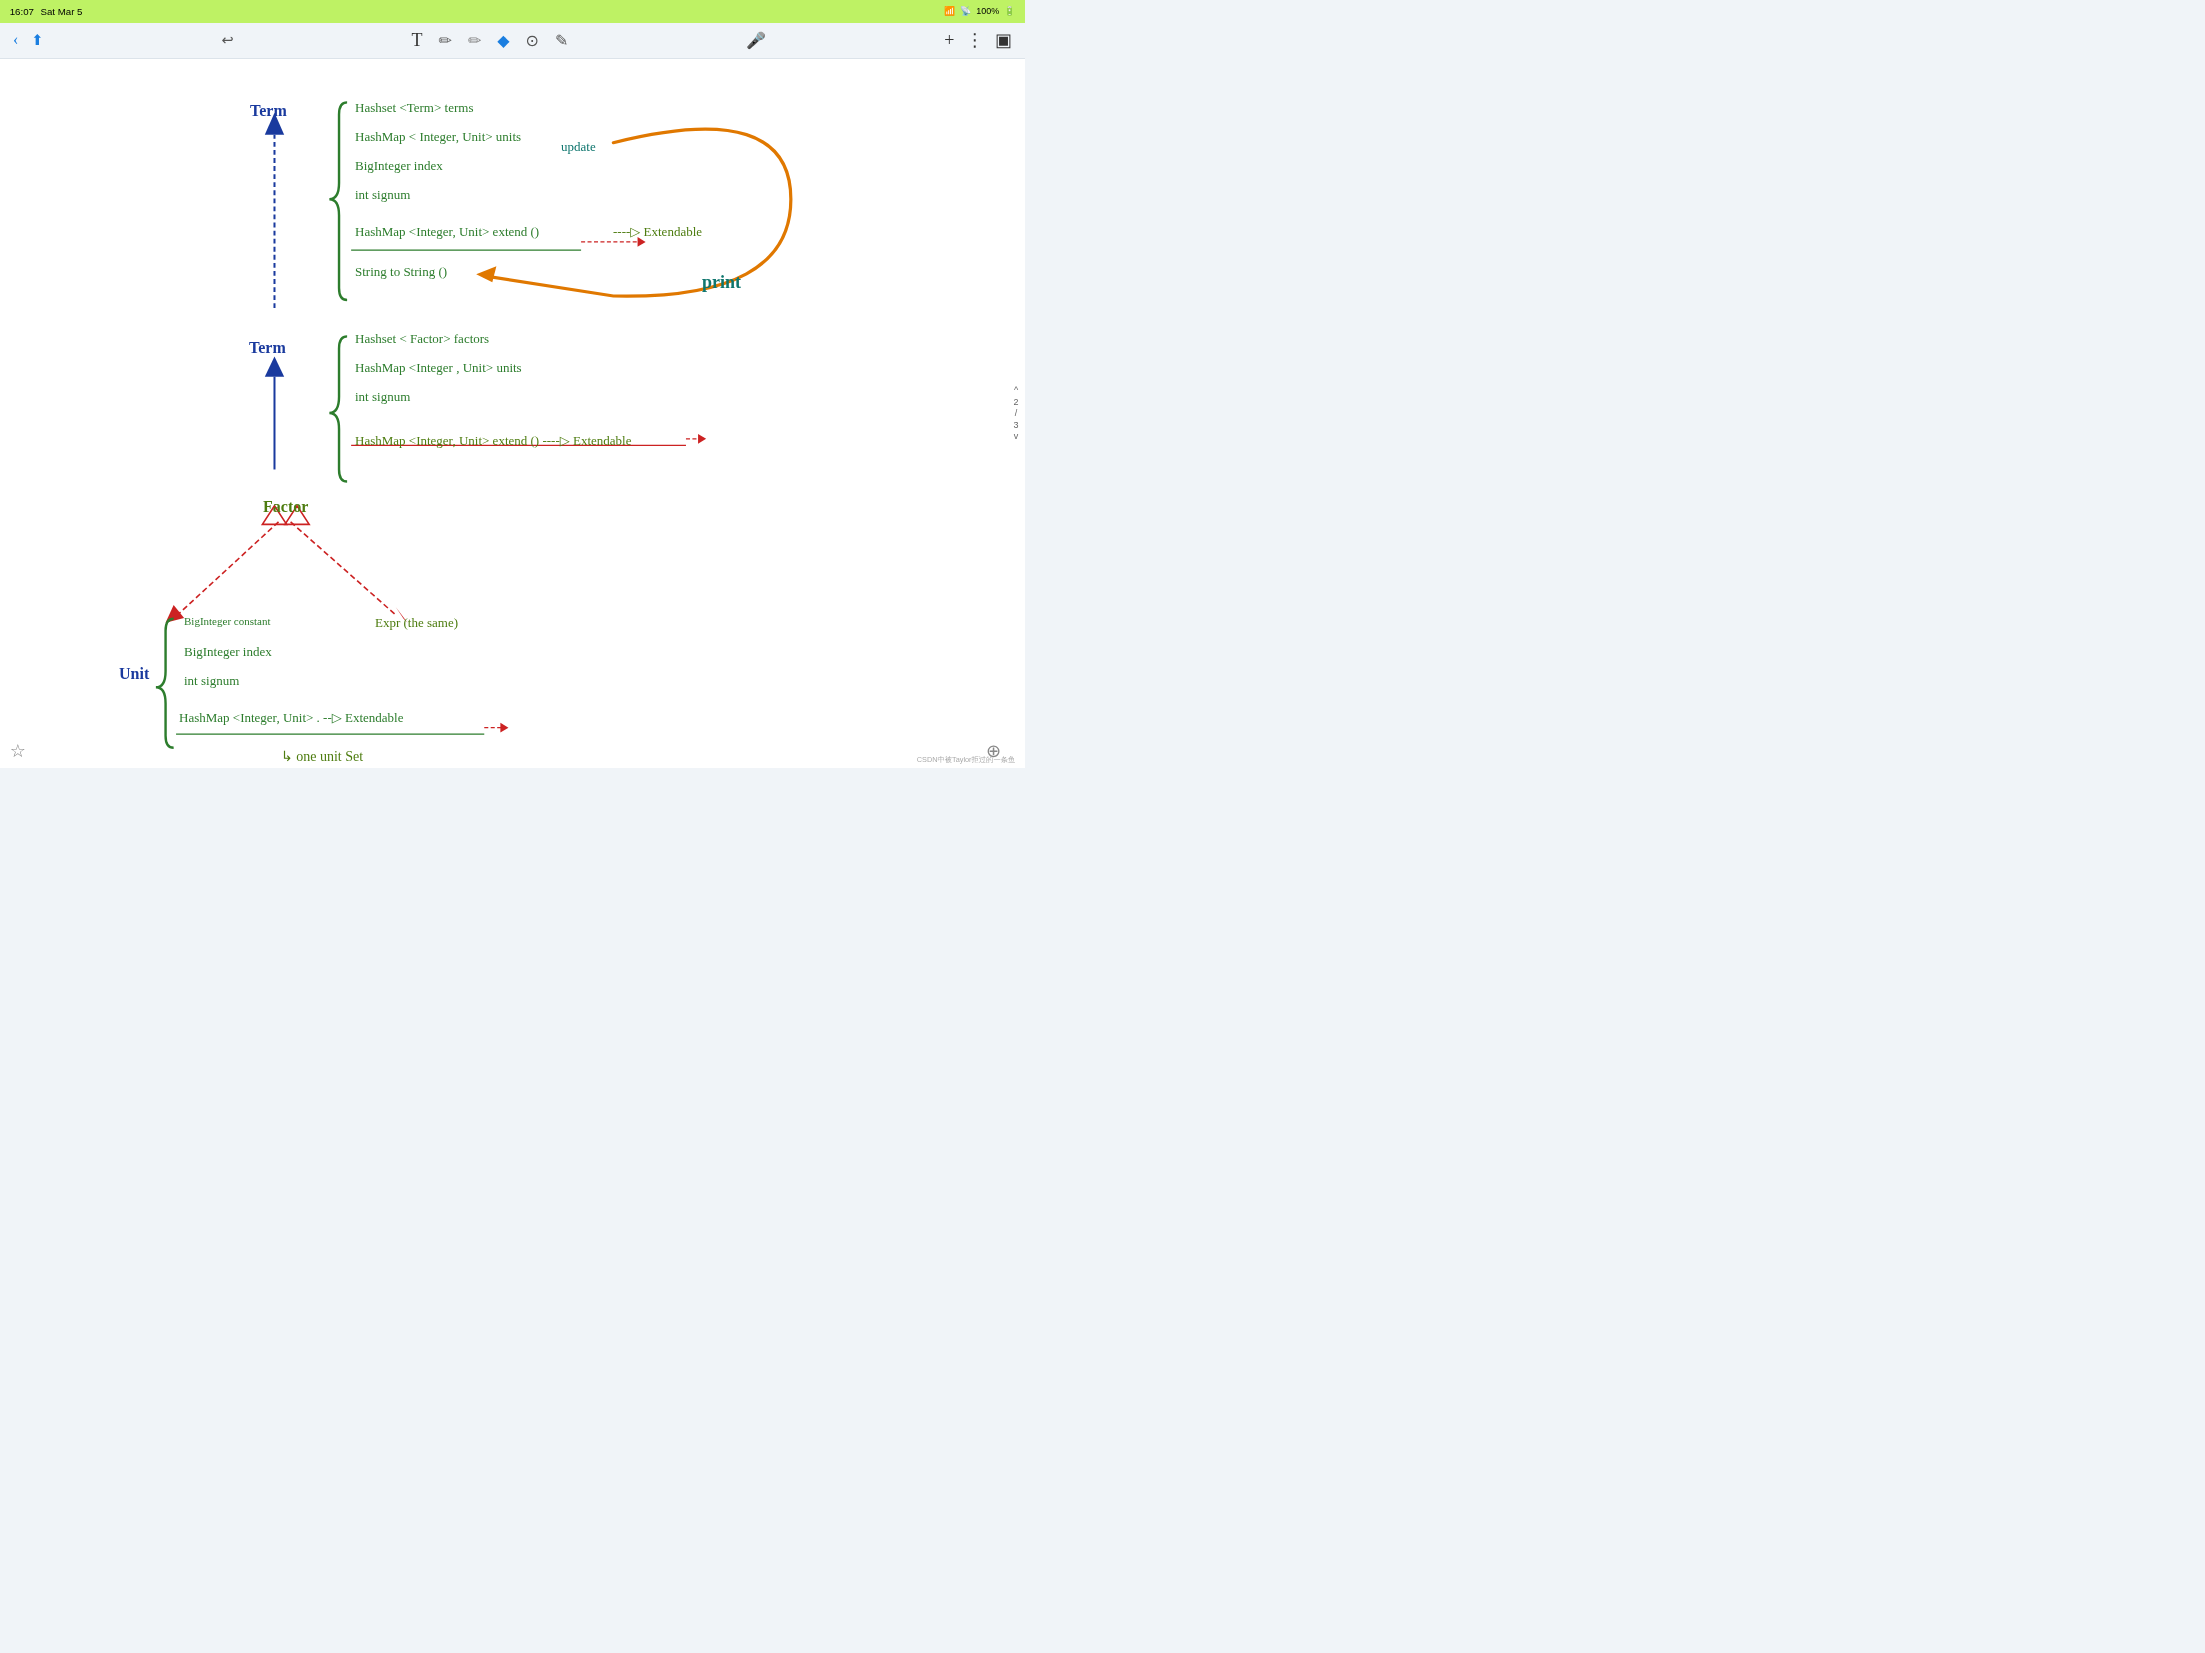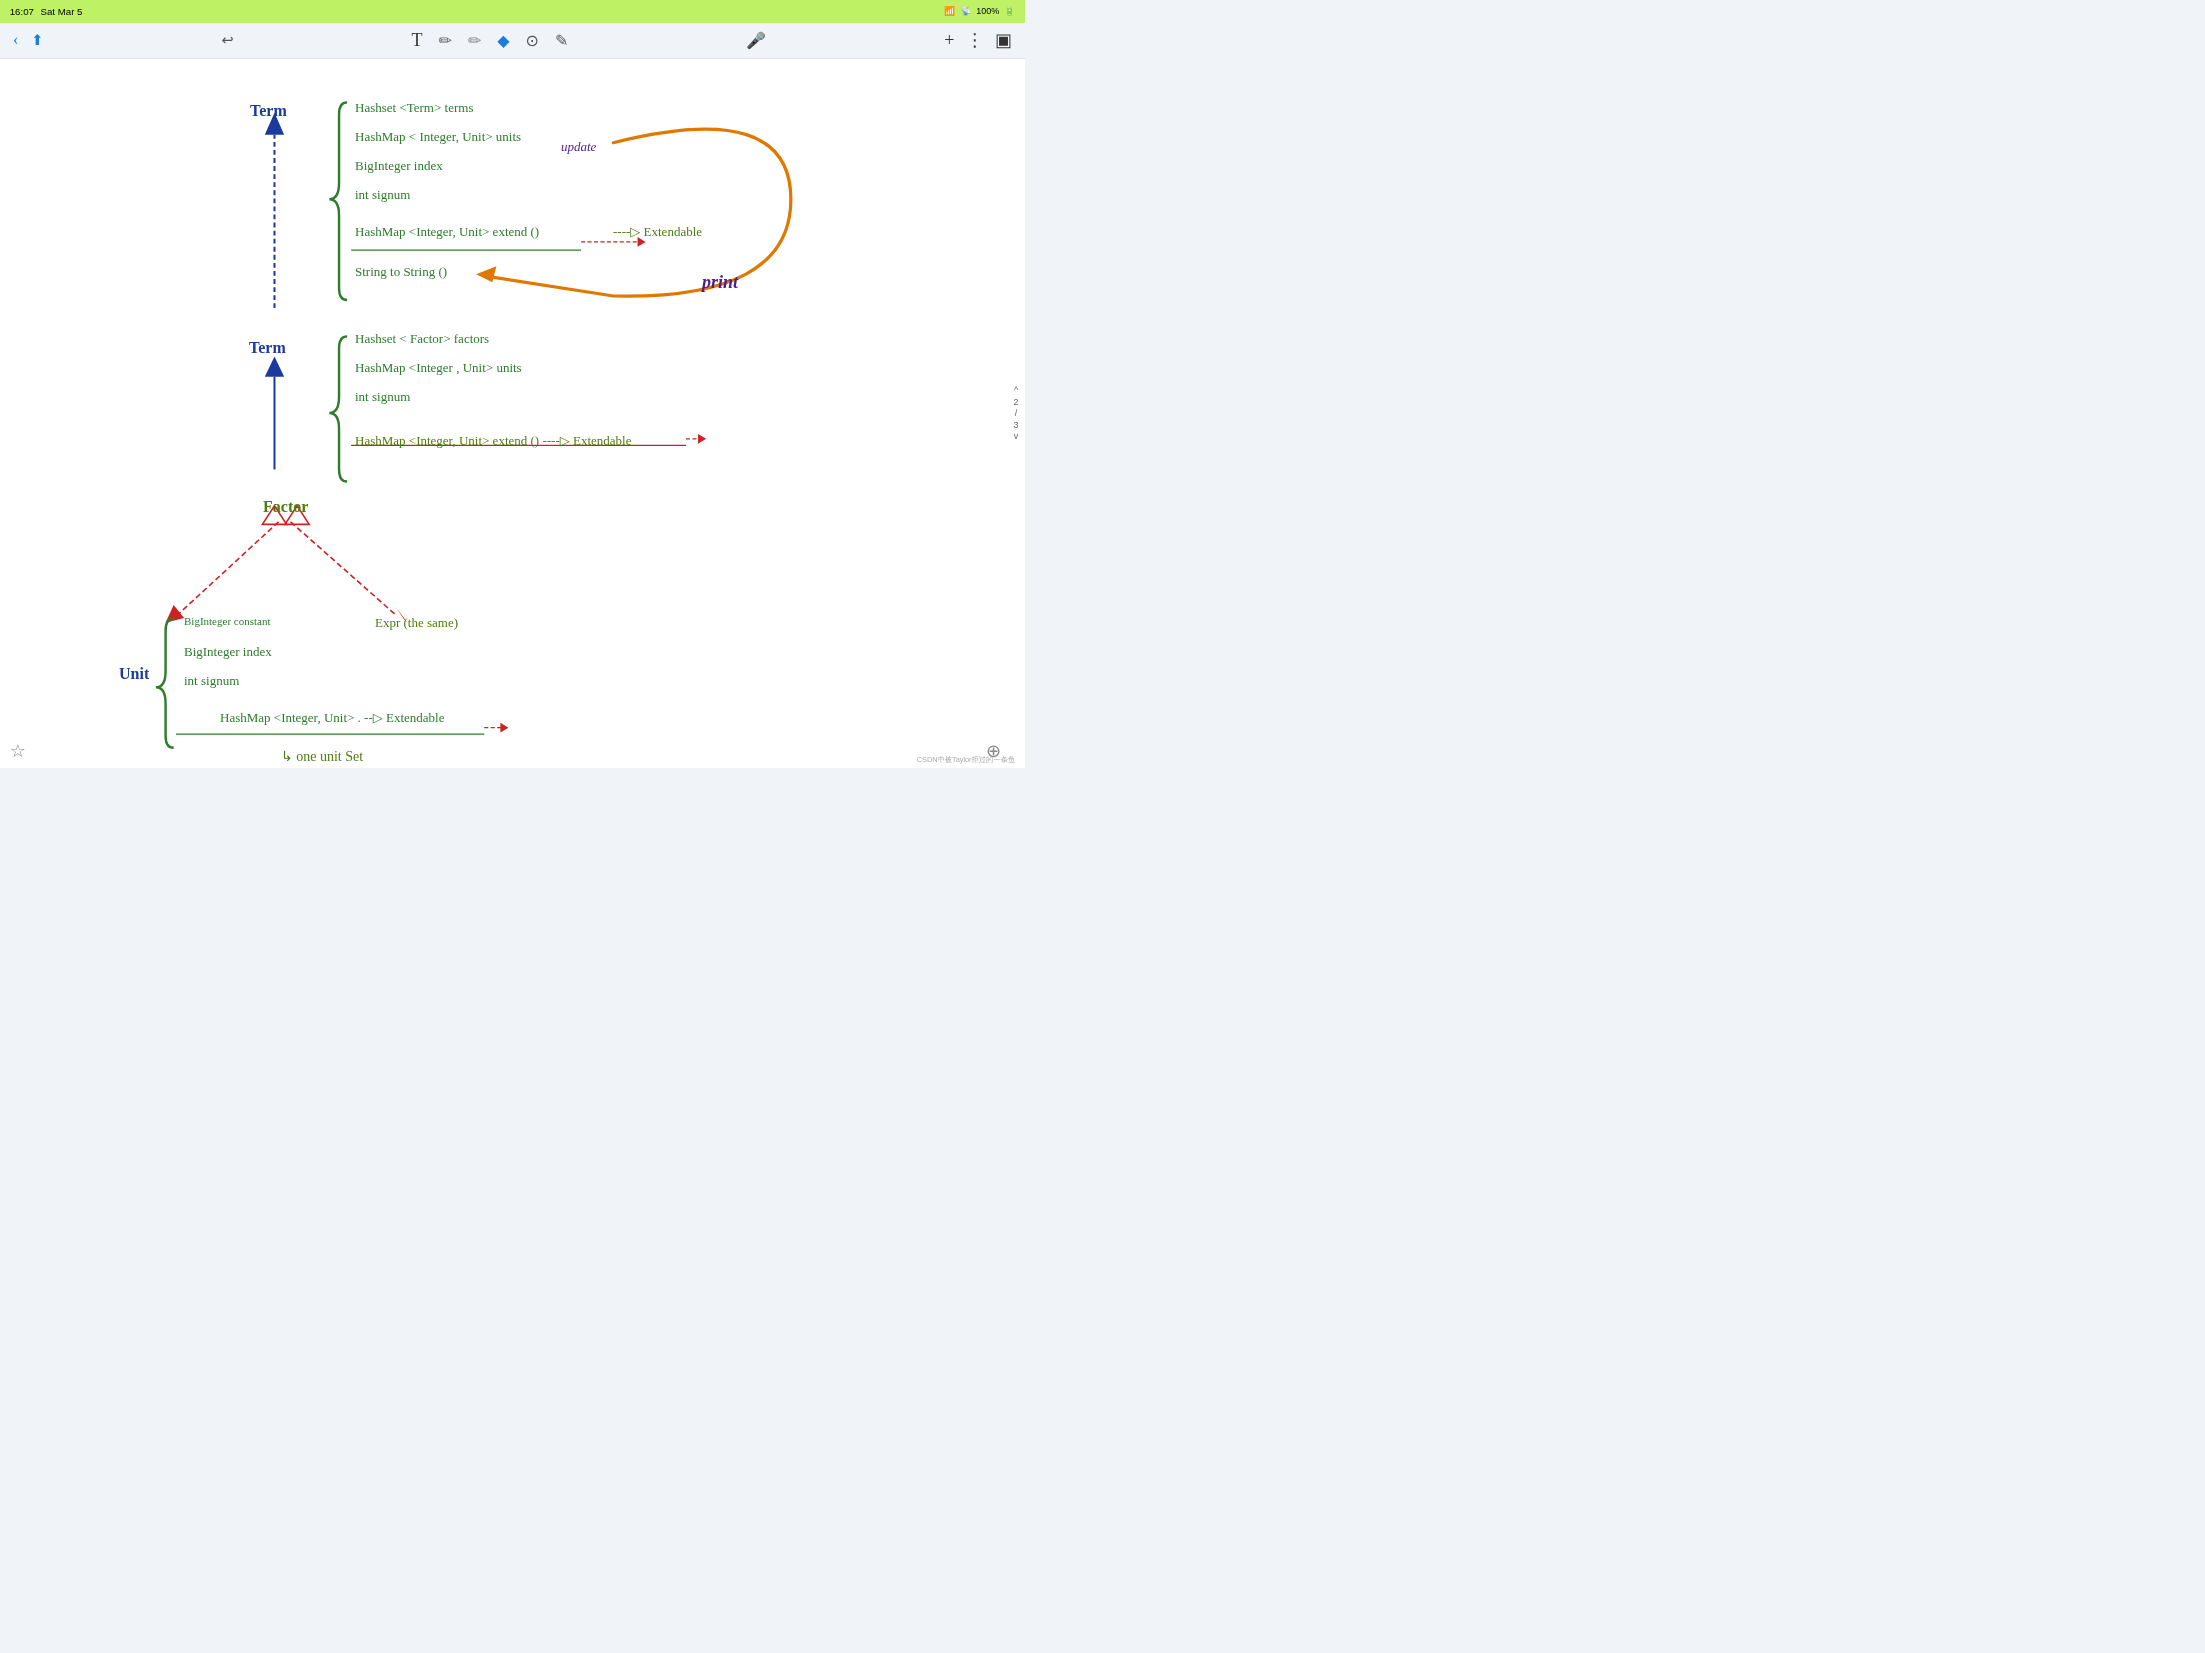--- a/index.html
+++ b/index.html
@@ -50,21 +50,21 @@
       position: absolute;
       top: 58px; left: 0; right: 0; bottom: 0;
       background: white;
       overflow: hidden;
     }
 
     
     .hw-green { color: #2d7d2d; font-family: 'Comic Sans MS', cursive; }
     .hw-red { color: #4d7c0f; font-family: 'Comic Sans MS', cursive; }
     .hw-blue { color: #1a3a9e; font-family: 'Comic Sans MS', cursive; }
-    .hw-orange { color: #4c1d95; font-family: 'Comic Sans MS', cursive; font-style: italic; }
+    .hw-orange { color: #0f766e; font-family: 'Comic Sans MS', cursive; }
 
     .label {
       position: absolute;
       white-space: nowrap;
     }
 
     
     .drawing-svg {
       position: absolute;
       top: 0; left: 0;
@@ -223,21 +223,21 @@
   <div class="label hw-red" style="left:355px;top:367px;font-size:13px;margin-top:8px;">HashMap  &lt;Integer, Unit&gt;   extend ()  ----▷ Extendable</div>
 
   <div class="label hw-red" style="left:263px;top:440px;font-size:16px;font-weight:bold;">Factor</div>
 
   <div class="label hw-blue" style="left:119px;top:561px;font-size:16px;font-weight:bold;margin-top:46px;">Unit</div>
 
   <div class="label hw-green" style="left:184px;top:557px;font-size:11px;">BigInteger    constant</div>
   <div class="label hw-red" style="left:375px;top:557px;font-size:13px;">Expr (the same)</div>
   <div class="label hw-green" style="left:184px;top:586px;font-size:13px;">BigInteger    index</div>
   <div class="label hw-green" style="left:184px;top:615px;font-size:13px;">int  signum</div>
-  <div class="label hw-green" style="left:179px;top:652px;font-size:13px;margin-left:41px;">HashMap &lt;Integer, Unit&gt; .  --▷ Extendable</div>
+  <div class="label hw-green" style="left:179px;top:652px;font-size:13px;">HashMap &lt;Integer, Unit&gt; .  --▷ Extendable</div>
   <div class="label hw-red" style="left:281px;top:690px;font-size:14px;">↳  one unit  Set</div>
 
   <div class="scroll-indicators">
     <span>^</span>
     <span>2</span>
     <span>/</span>
     <span>3</span>
     <span>v</span>
   </div>
 

